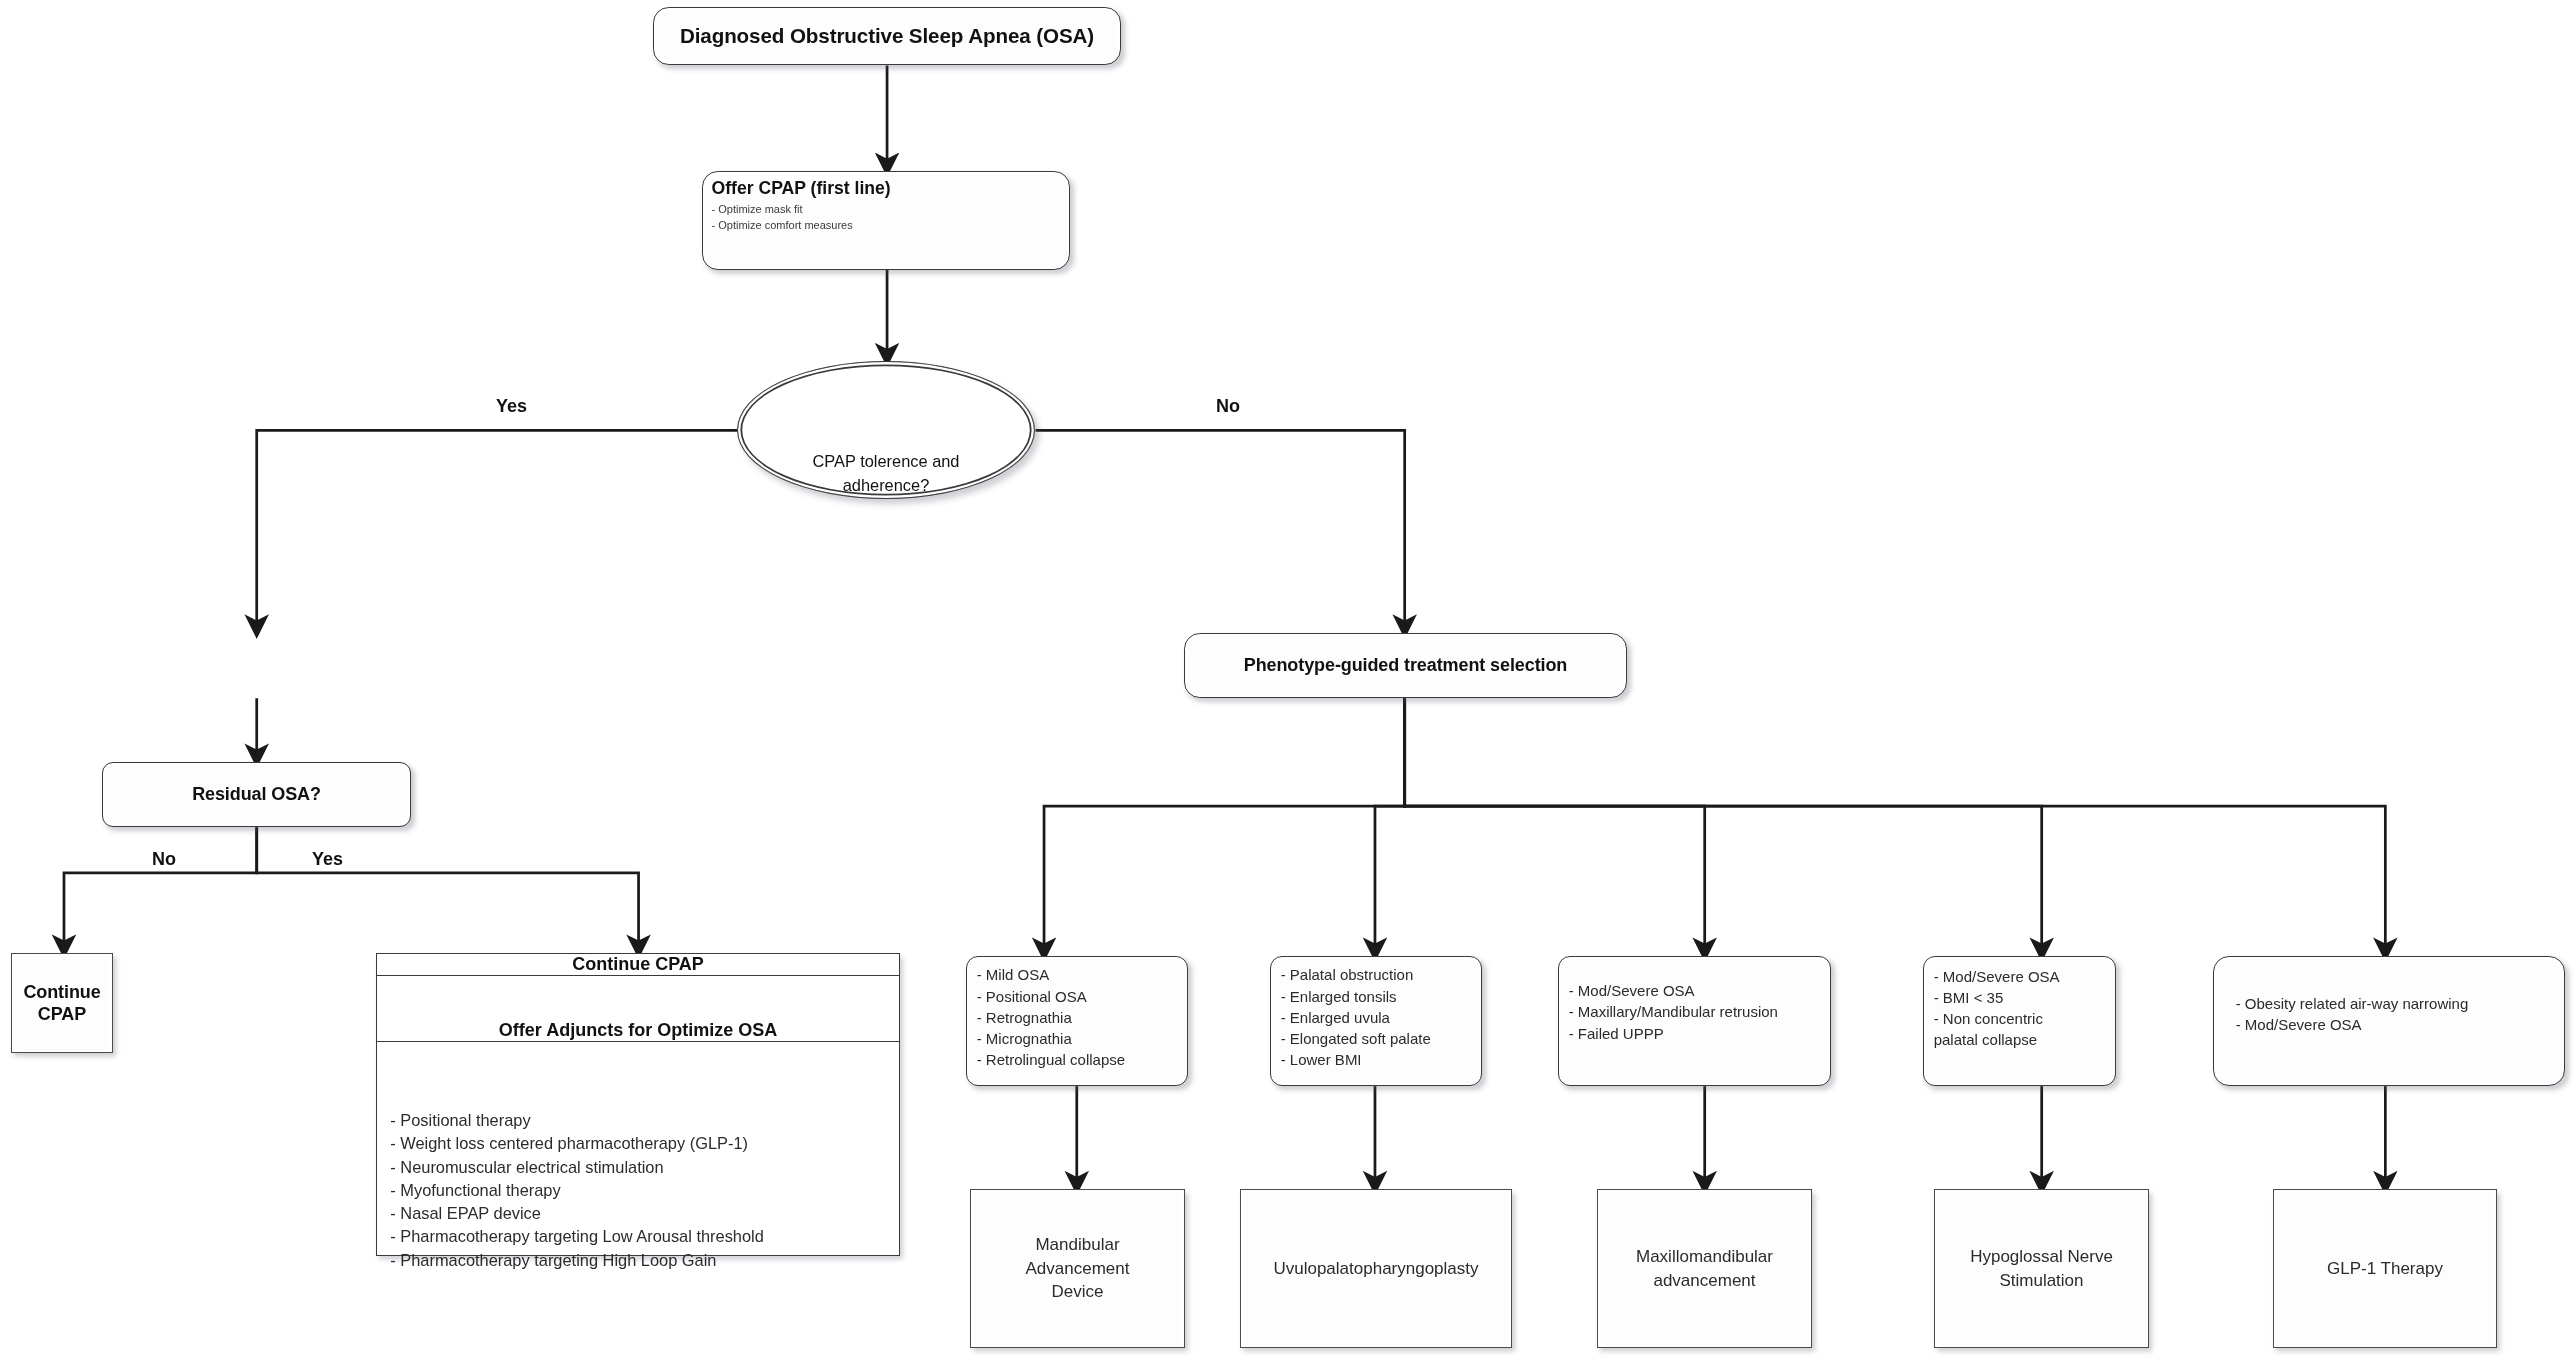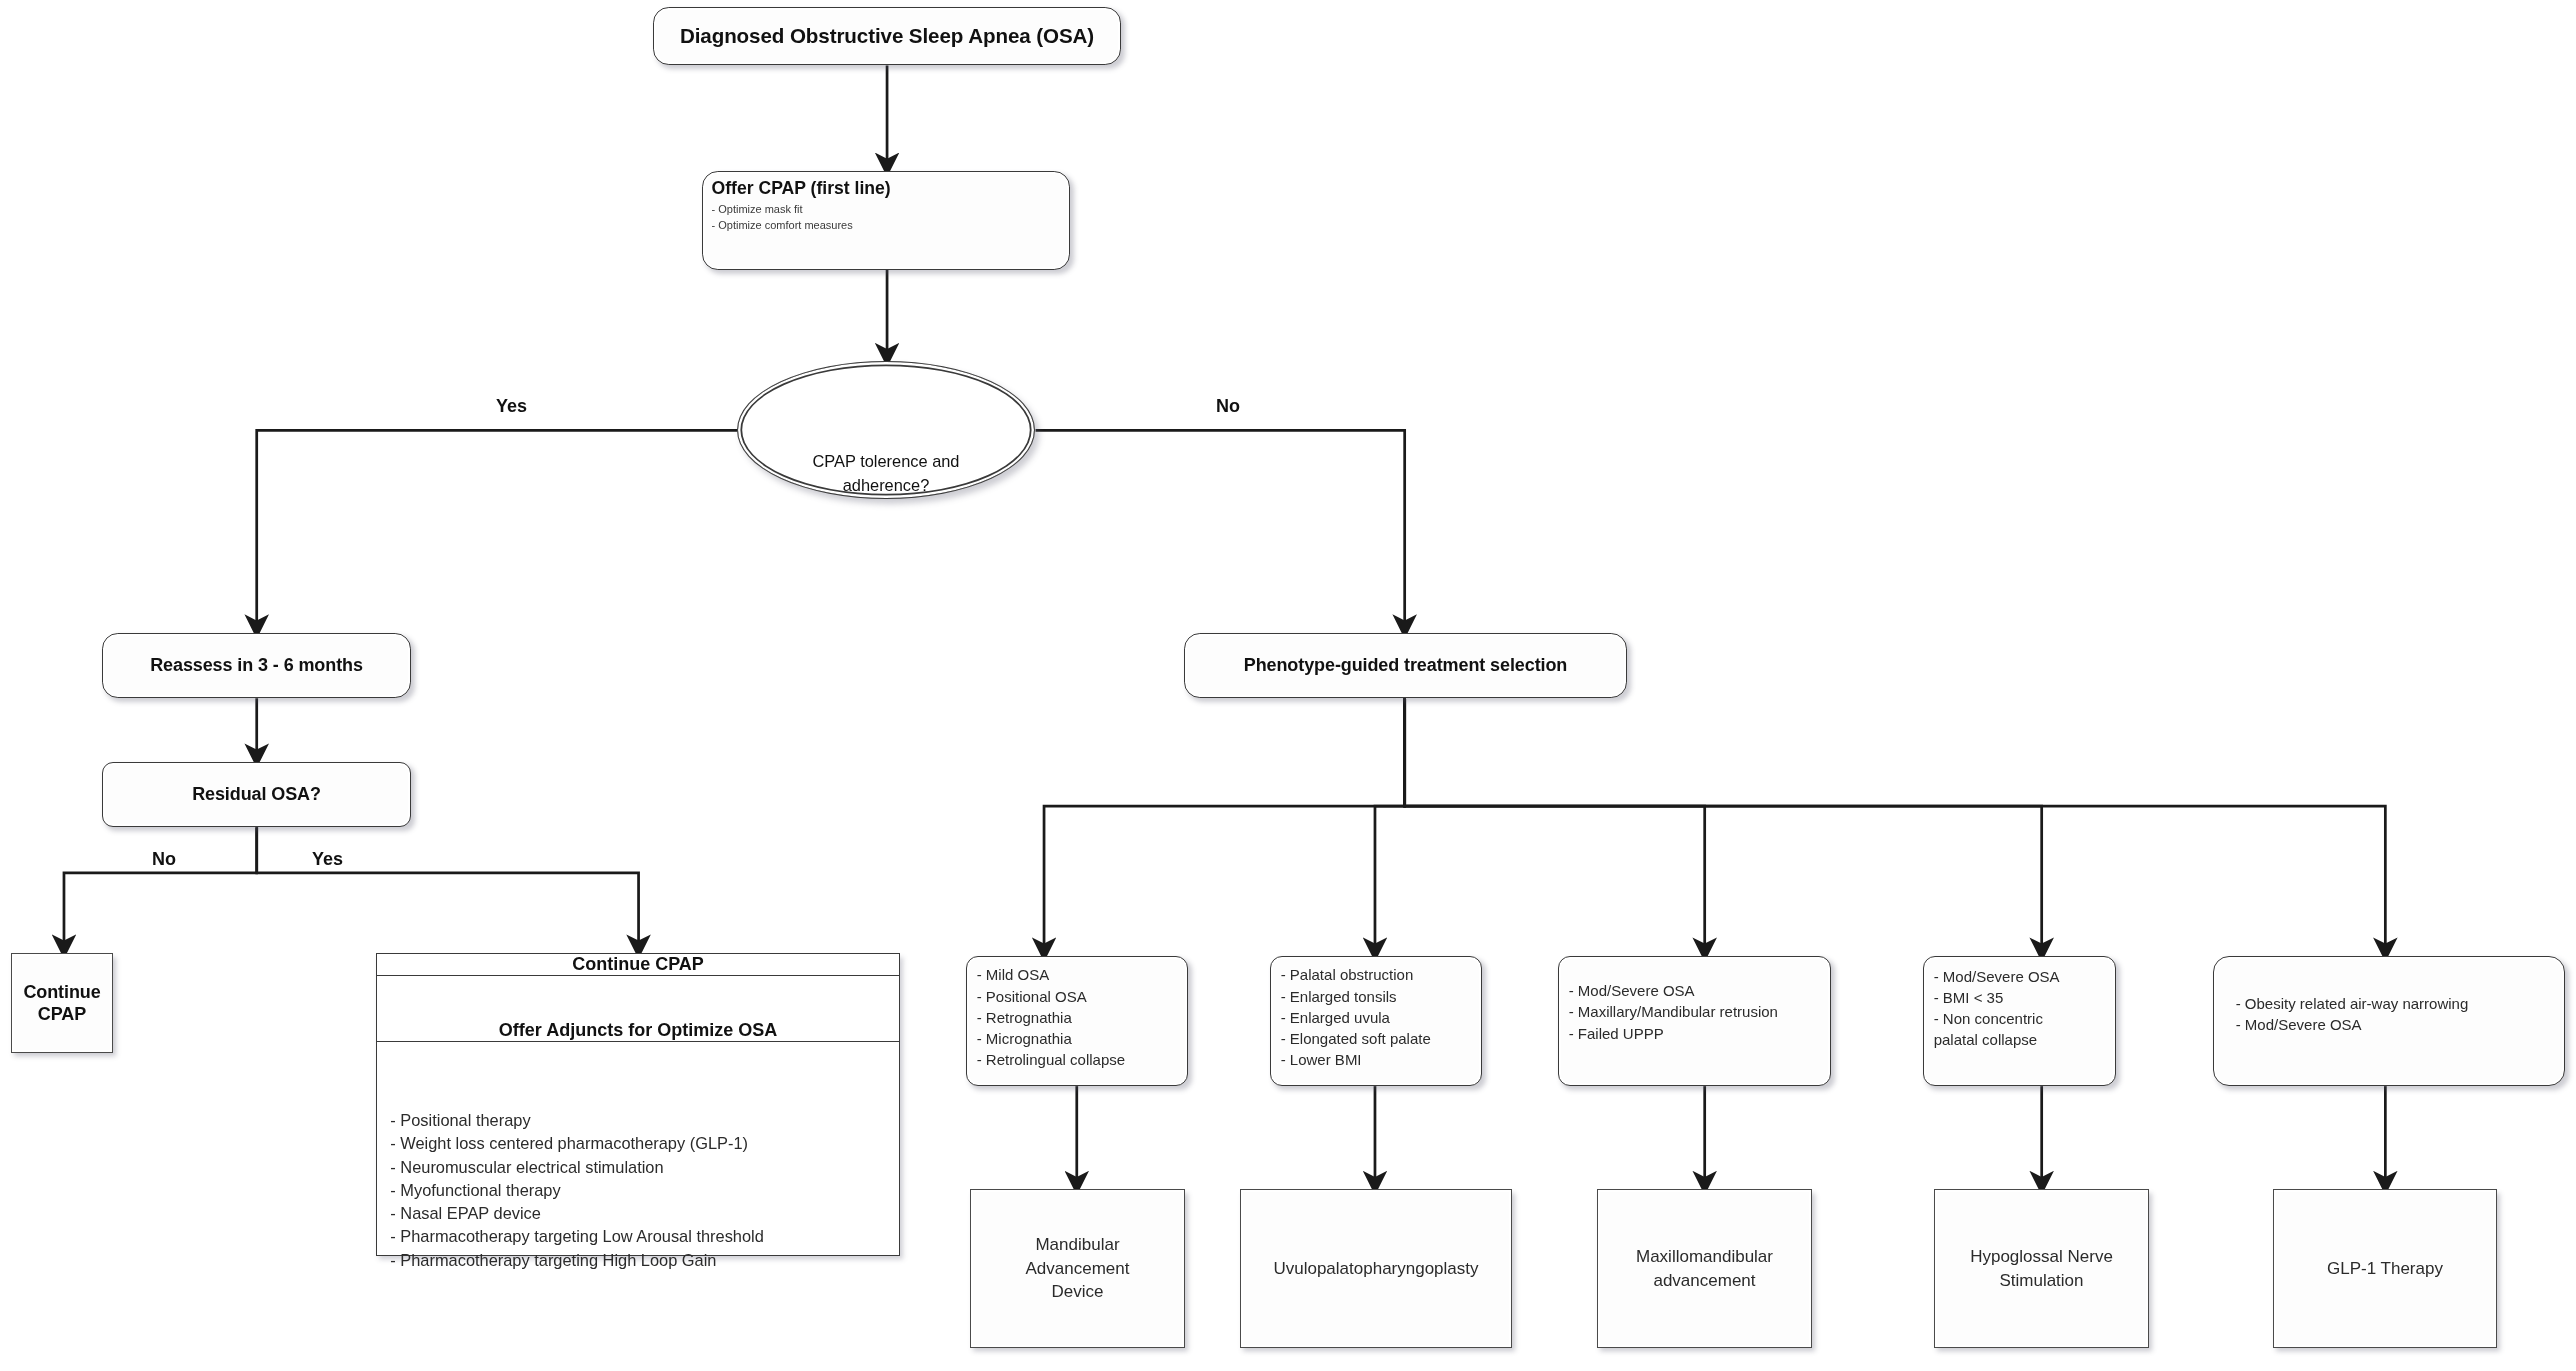--- a/index.html
+++ b/index.html
@@ -94,23 +94,20 @@
   <div class="ellipse" style="left:737px;top:361px;width:298px;height:138px;">
     <div style="font-size:16.4px;line-height:1.45;color:#111;">
       <div>CPAP tolerence and</div>
       <div>adherence?</div>
     </div>
   </div>
 
   <div class="edgelabel" style="left:496px;top:396px;font-size:18px;">Yes</div>
   <div class="edgelabel" style="left:1216px;top:396px;font-size:18px;">No</div>
 
-  <div class="node rounded" style="left:102px;top:633px;width:309px;height:65px;">
-    <div class="ctr title-b" style="font-size:18px;">Reassess in 3 - 6 months</div>
-  </div>
 
   <div class="node rounded" style="left:102px;top:762px;width:309px;height:65px;border-radius:11px;">
     <div class="ctr title-b" style="font-size:18px;">Residual OSA?</div>
   </div>
 
   <div class="edgelabel" style="left:152px;top:849px;font-size:18px;">No</div>
   <div class="edgelabel" style="left:312px;top:849px;font-size:18px;">Yes</div>
 
   <div class="node sharp-dbl" style="left:11px;top:953px;width:102px;height:100px;">
     <div class="ctr title-b" style="font-size:18px;line-height:1.25;">

